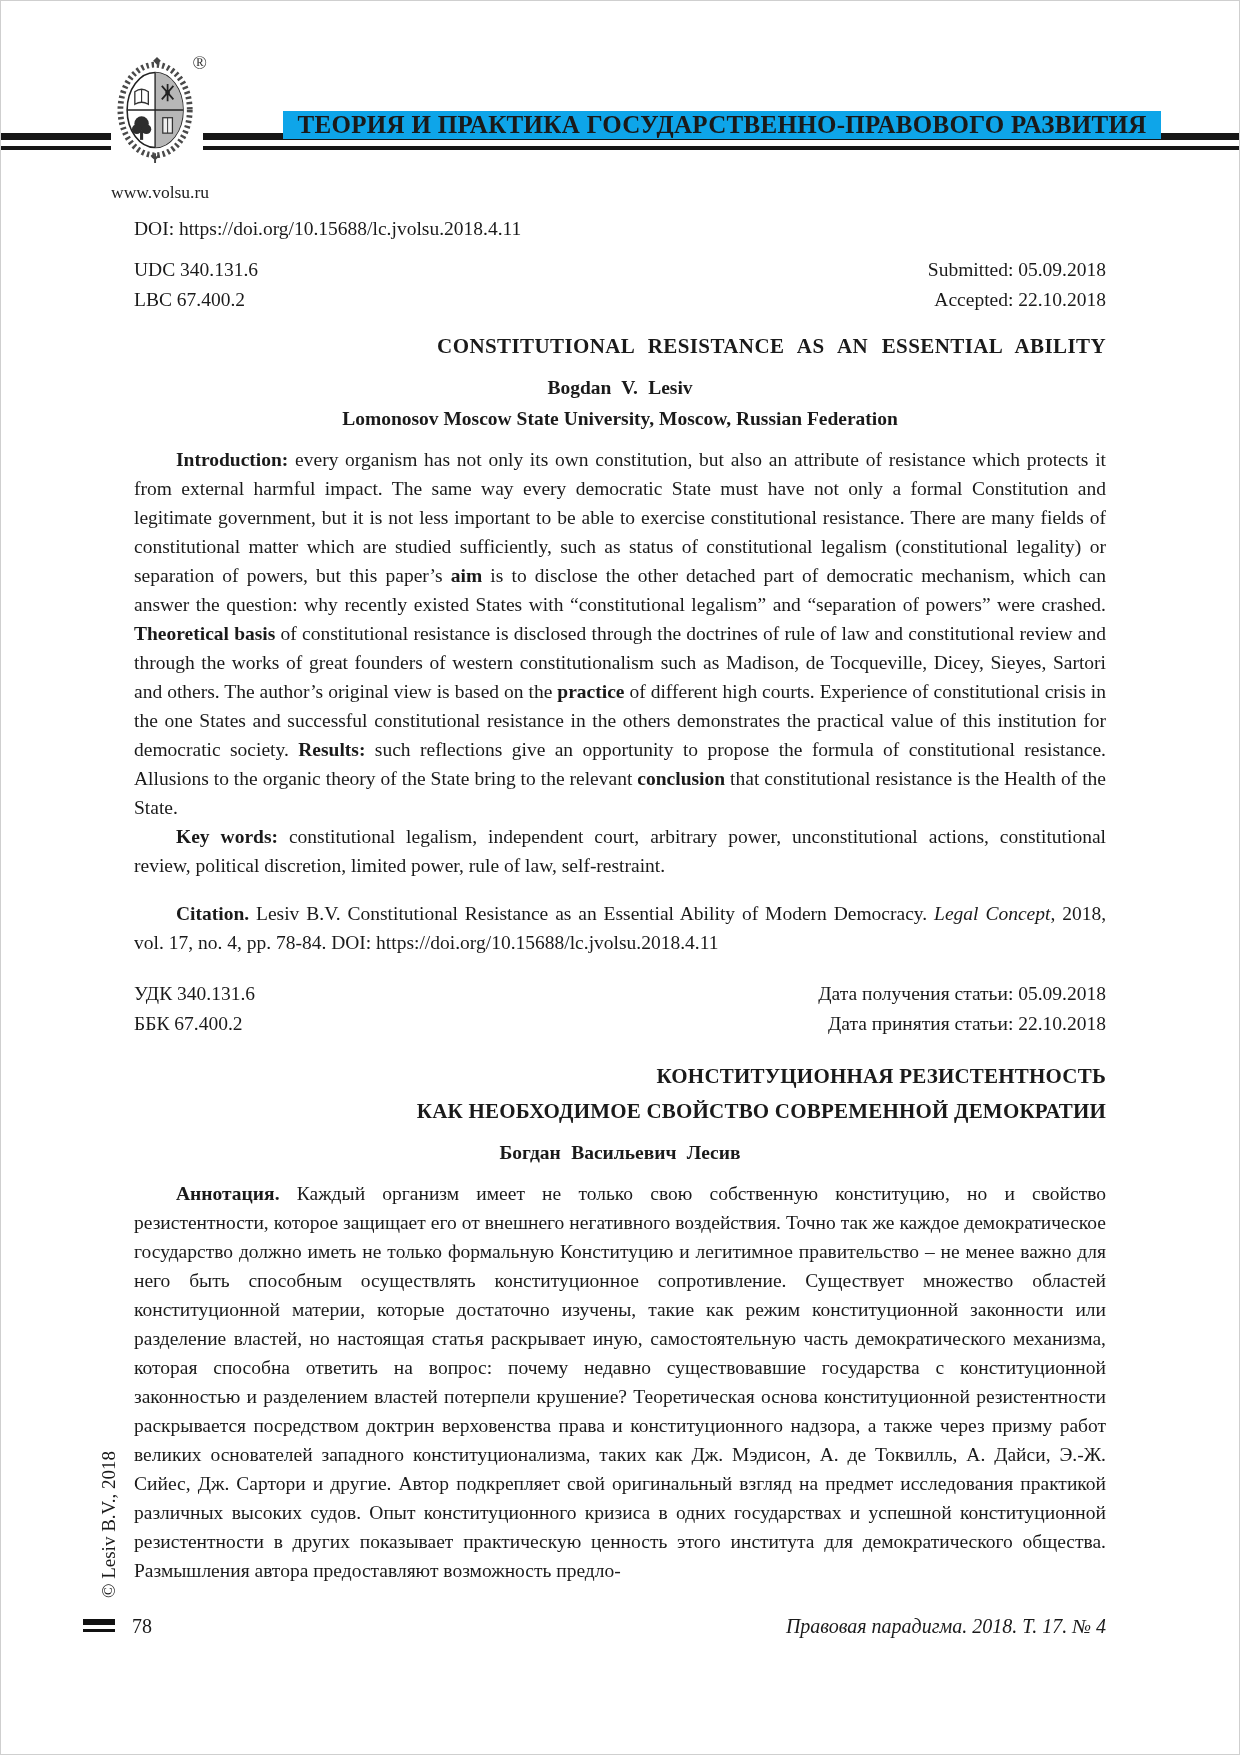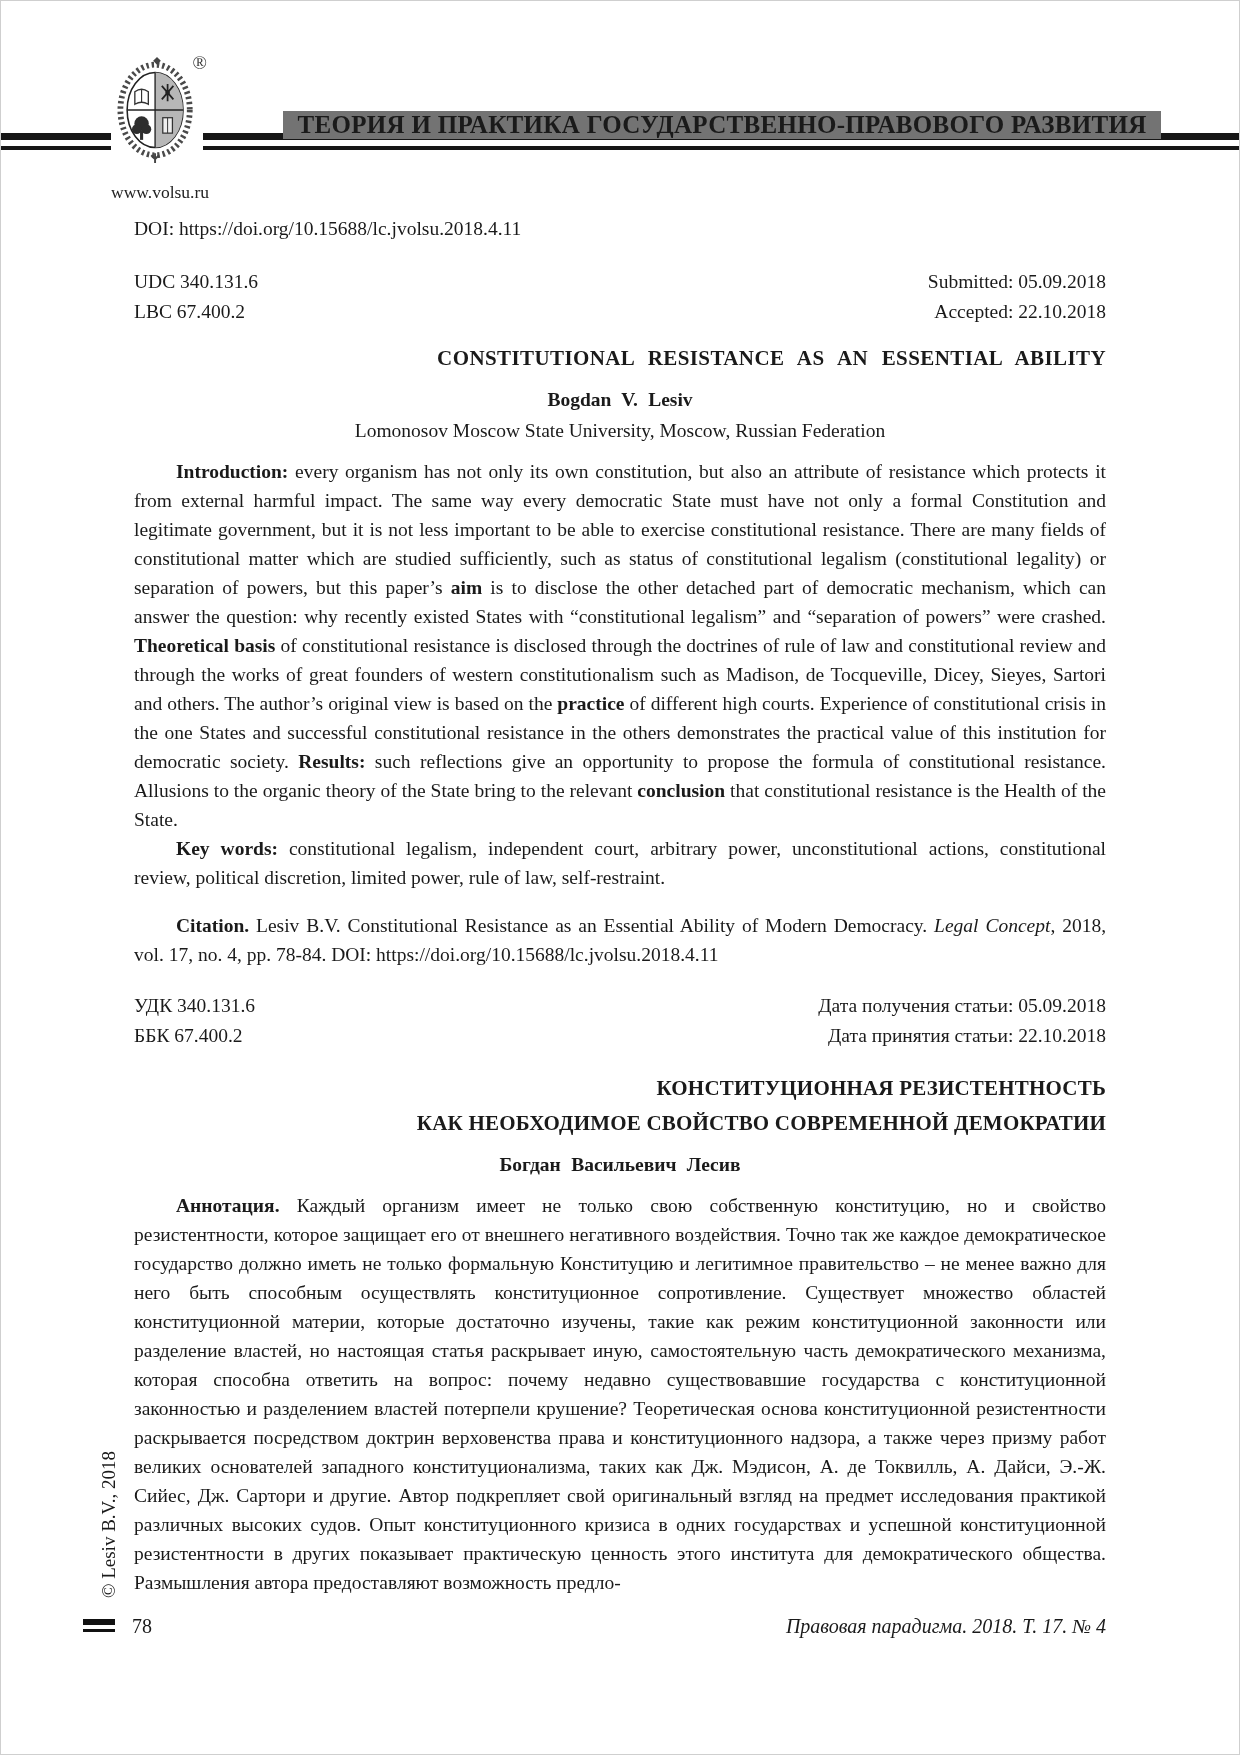--- a/index.html
+++ b/index.html
@@ -28,38 +28,38 @@
   .reg-mark{
     position:absolute;right:-4px;top:-4px;
     font-size:19px;color:#3d3d3d;line-height:1;
   }
   .logo-url{font-size:17.5px;color:#222;margin-top:15px;white-space:nowrap;}
   .masthead-title{
     position:absolute;left:232px;right:28px;top:110px;
     text-align:center;z-index:2;
   }
   .masthead-title .band{
-    display:inline-block;background:#737373;padding:0 14px;
+    display:inline-block;background:#0ea5e9;padding:0 14px;
     font-weight:bold;font-size:25px;letter-spacing:.3px;white-space:nowrap;
   }
   
   .content{padding:0 133px;}
   .doi-line{margin:16px 0 0;font-size:19.5px;line-height:28px;}
-  .meta-grid{margin-top:24px;font-size:19.5px;line-height:30px;}
+  .meta-grid{margin-top:12px;font-size:19.5px;line-height:30px;}
   .meta-row{display:flex;justify-content:space-between;}
   .ttl{
     text-align:right;font-weight:bold;font-size:21px;line-height:35px;
     margin:14px 0 0;letter-spacing:.4px;
   }
   .ws-wide{word-spacing:.38em;}
   .ws-med{word-spacing:.28em;}
   .author-line{
     text-align:center;font-weight:bold;font-size:19.5px;margin-top:13px;
   }
-  .affil-line{text-align:center;font-size:19.5px;margin-top:9px;}
+  .affil-line{text-align:center;font-size:19.5px;margin-top:9px;font-weight:bold;}
   .body-par{
     margin:15px 0 0;text-align:justify;
     font-size:19.5px;line-height:29px;text-indent:42px;
   }
   .body-par.no-gap{margin-top:0;}
   .body-par.gap-lg{margin-top:19px;}
   .seg-b{font-weight:bold;}
   .seg-i{font-style:italic;}
   .meta-grid.ru{margin-top:22px;}
   .ttl.ru{margin-top:20px;letter-spacing:.2px;}

